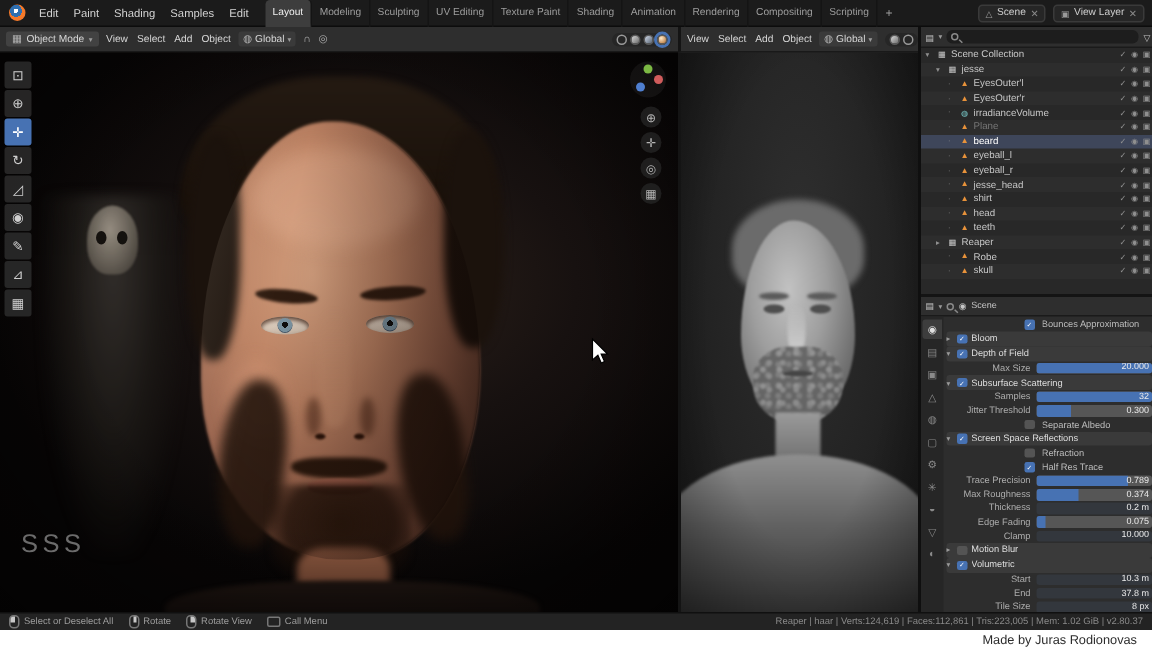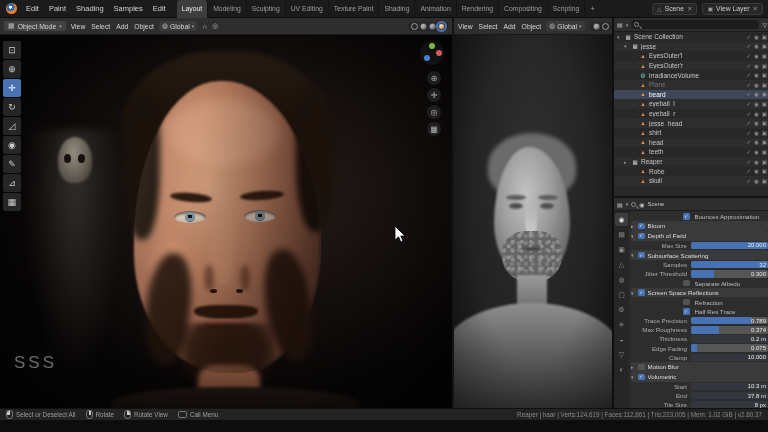--- a/index.html
+++ b/index.html
@@ -784,14 +784,17 @@
         </span>
 
         <span class="hint key">
           <span class="hint-icon"></span>
           <span>Call Menu</span>
         </span>
       </div>
     <span class="status-info">Reaper | haar | Verts:124,619 | Faces:112,861 | Tris:223,005 | Mem: 1.02 GiB | v2.80.37</span>
   </footer>
 
+  <div class="credit-strip">
+    <span class="credit-text">Made by Juras Rodionovas</span>
+  </div>
 
 </div>
 
 </body></html>

